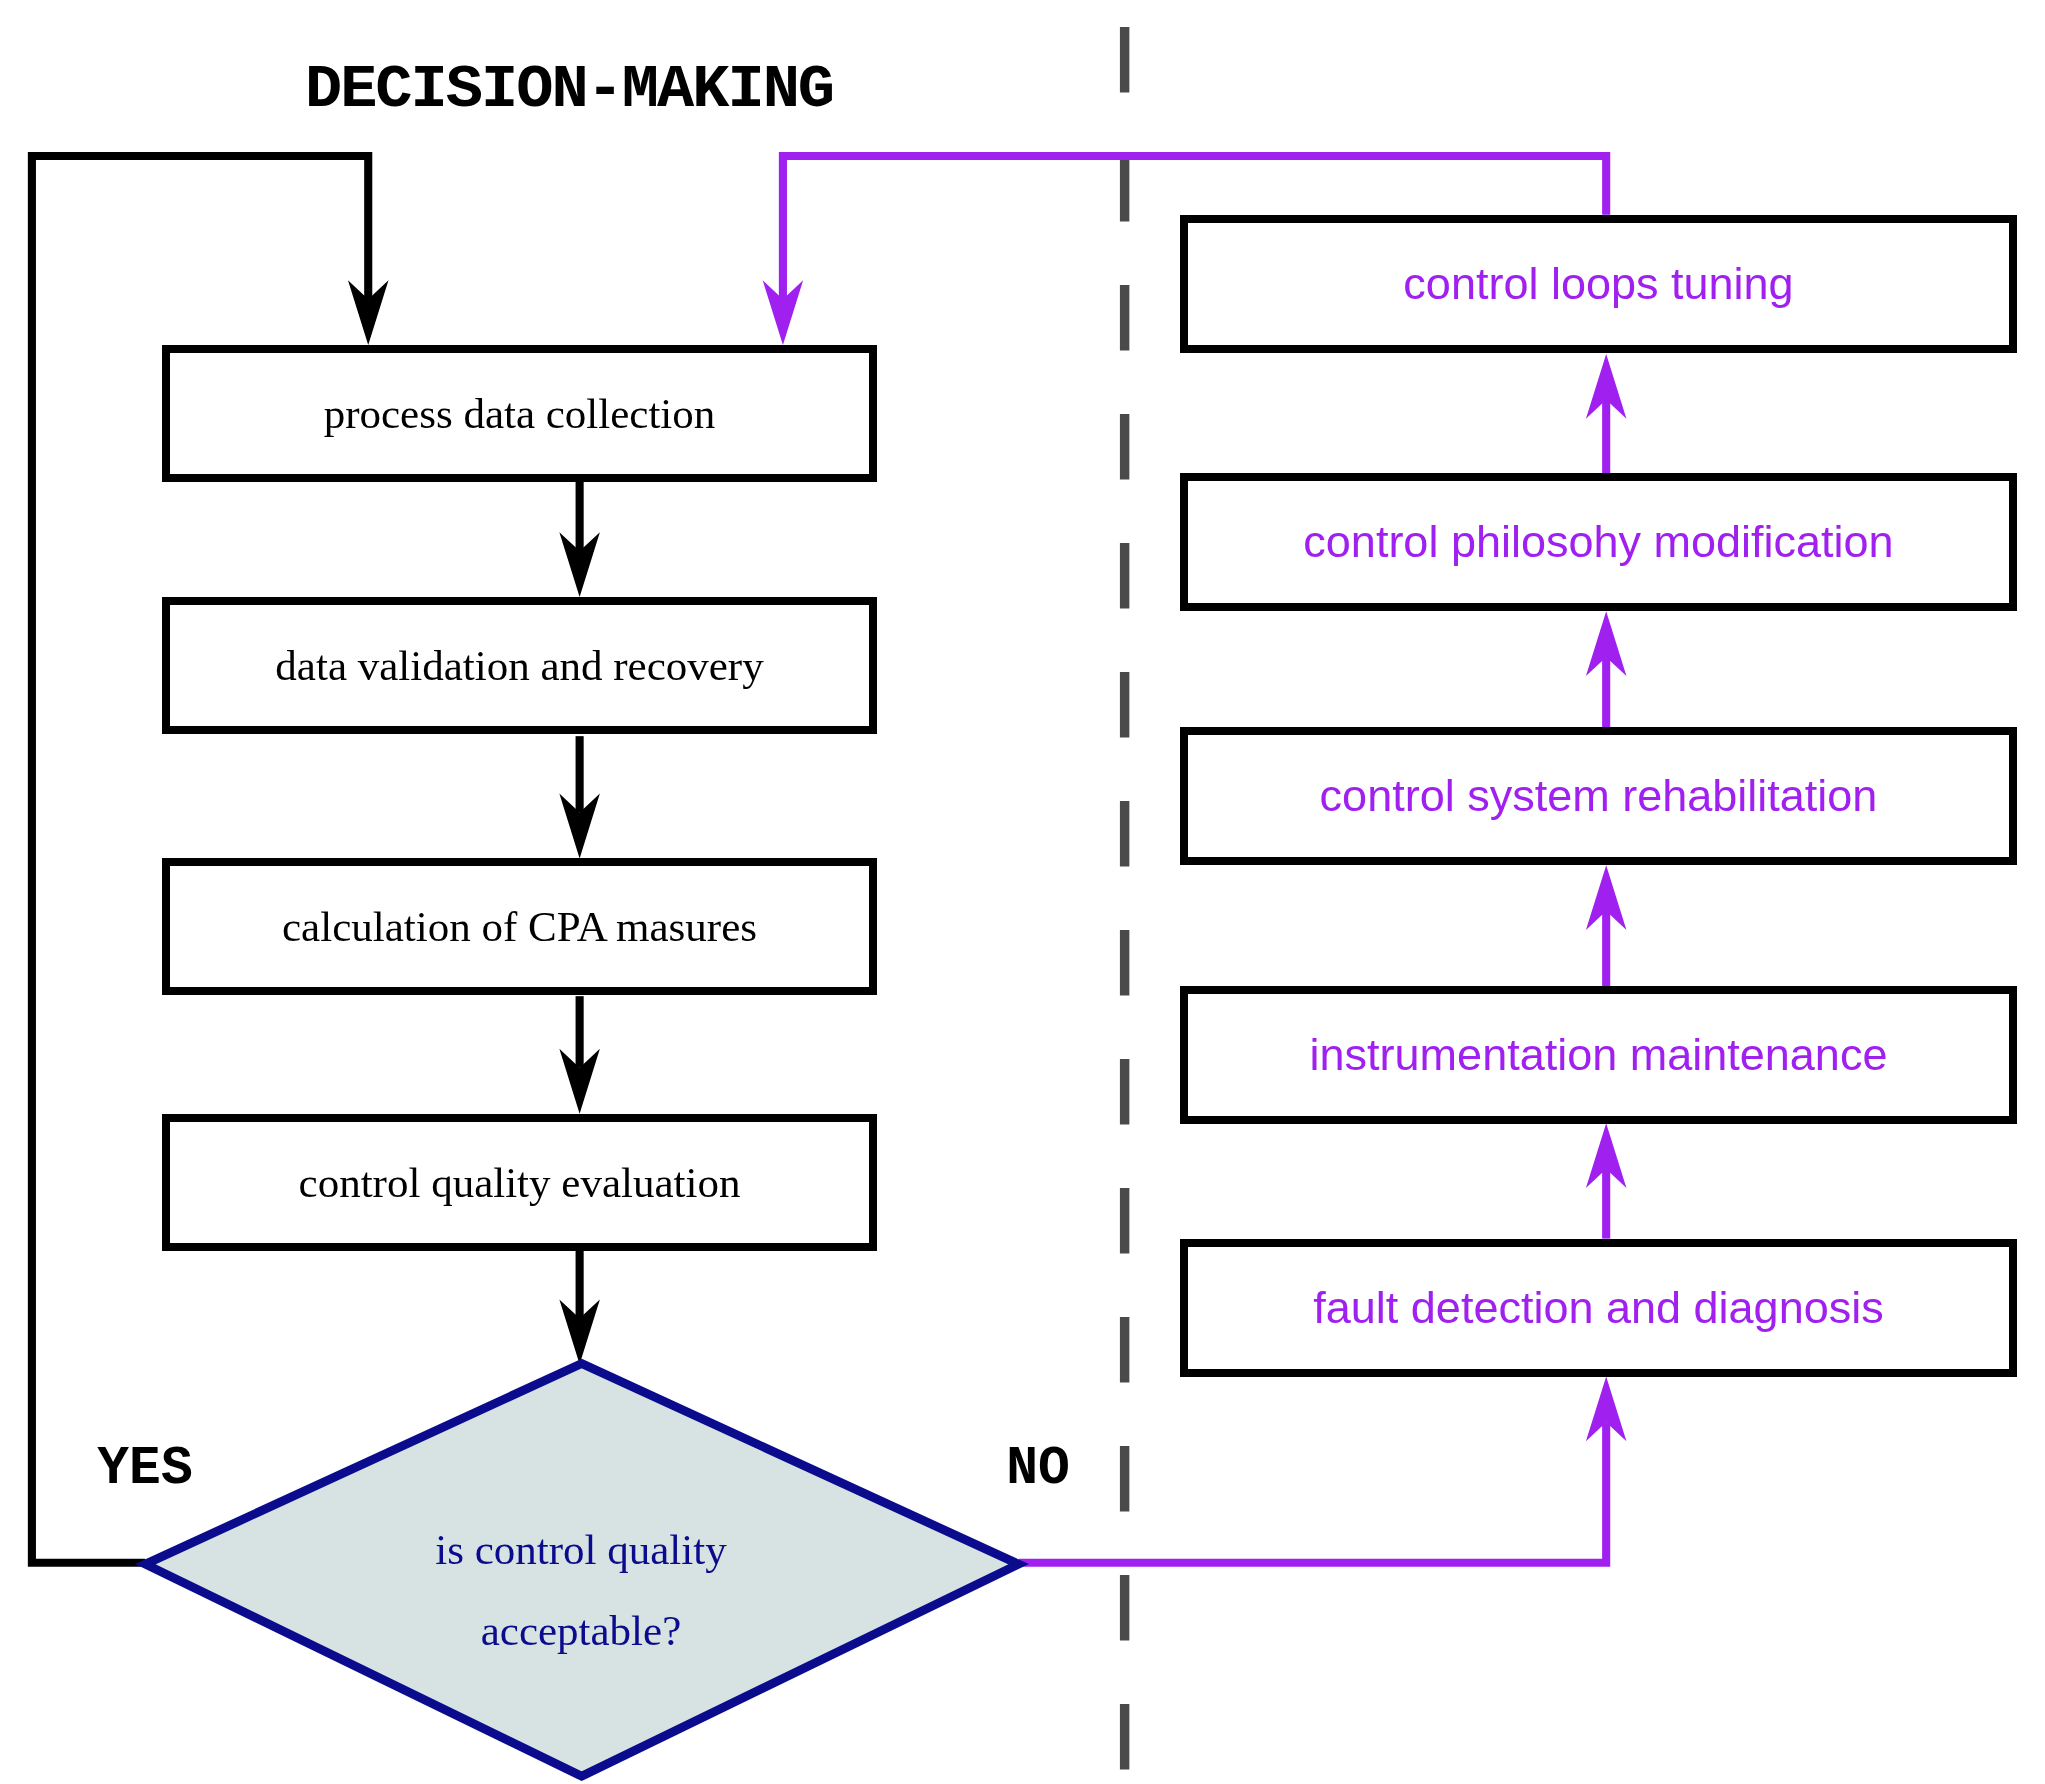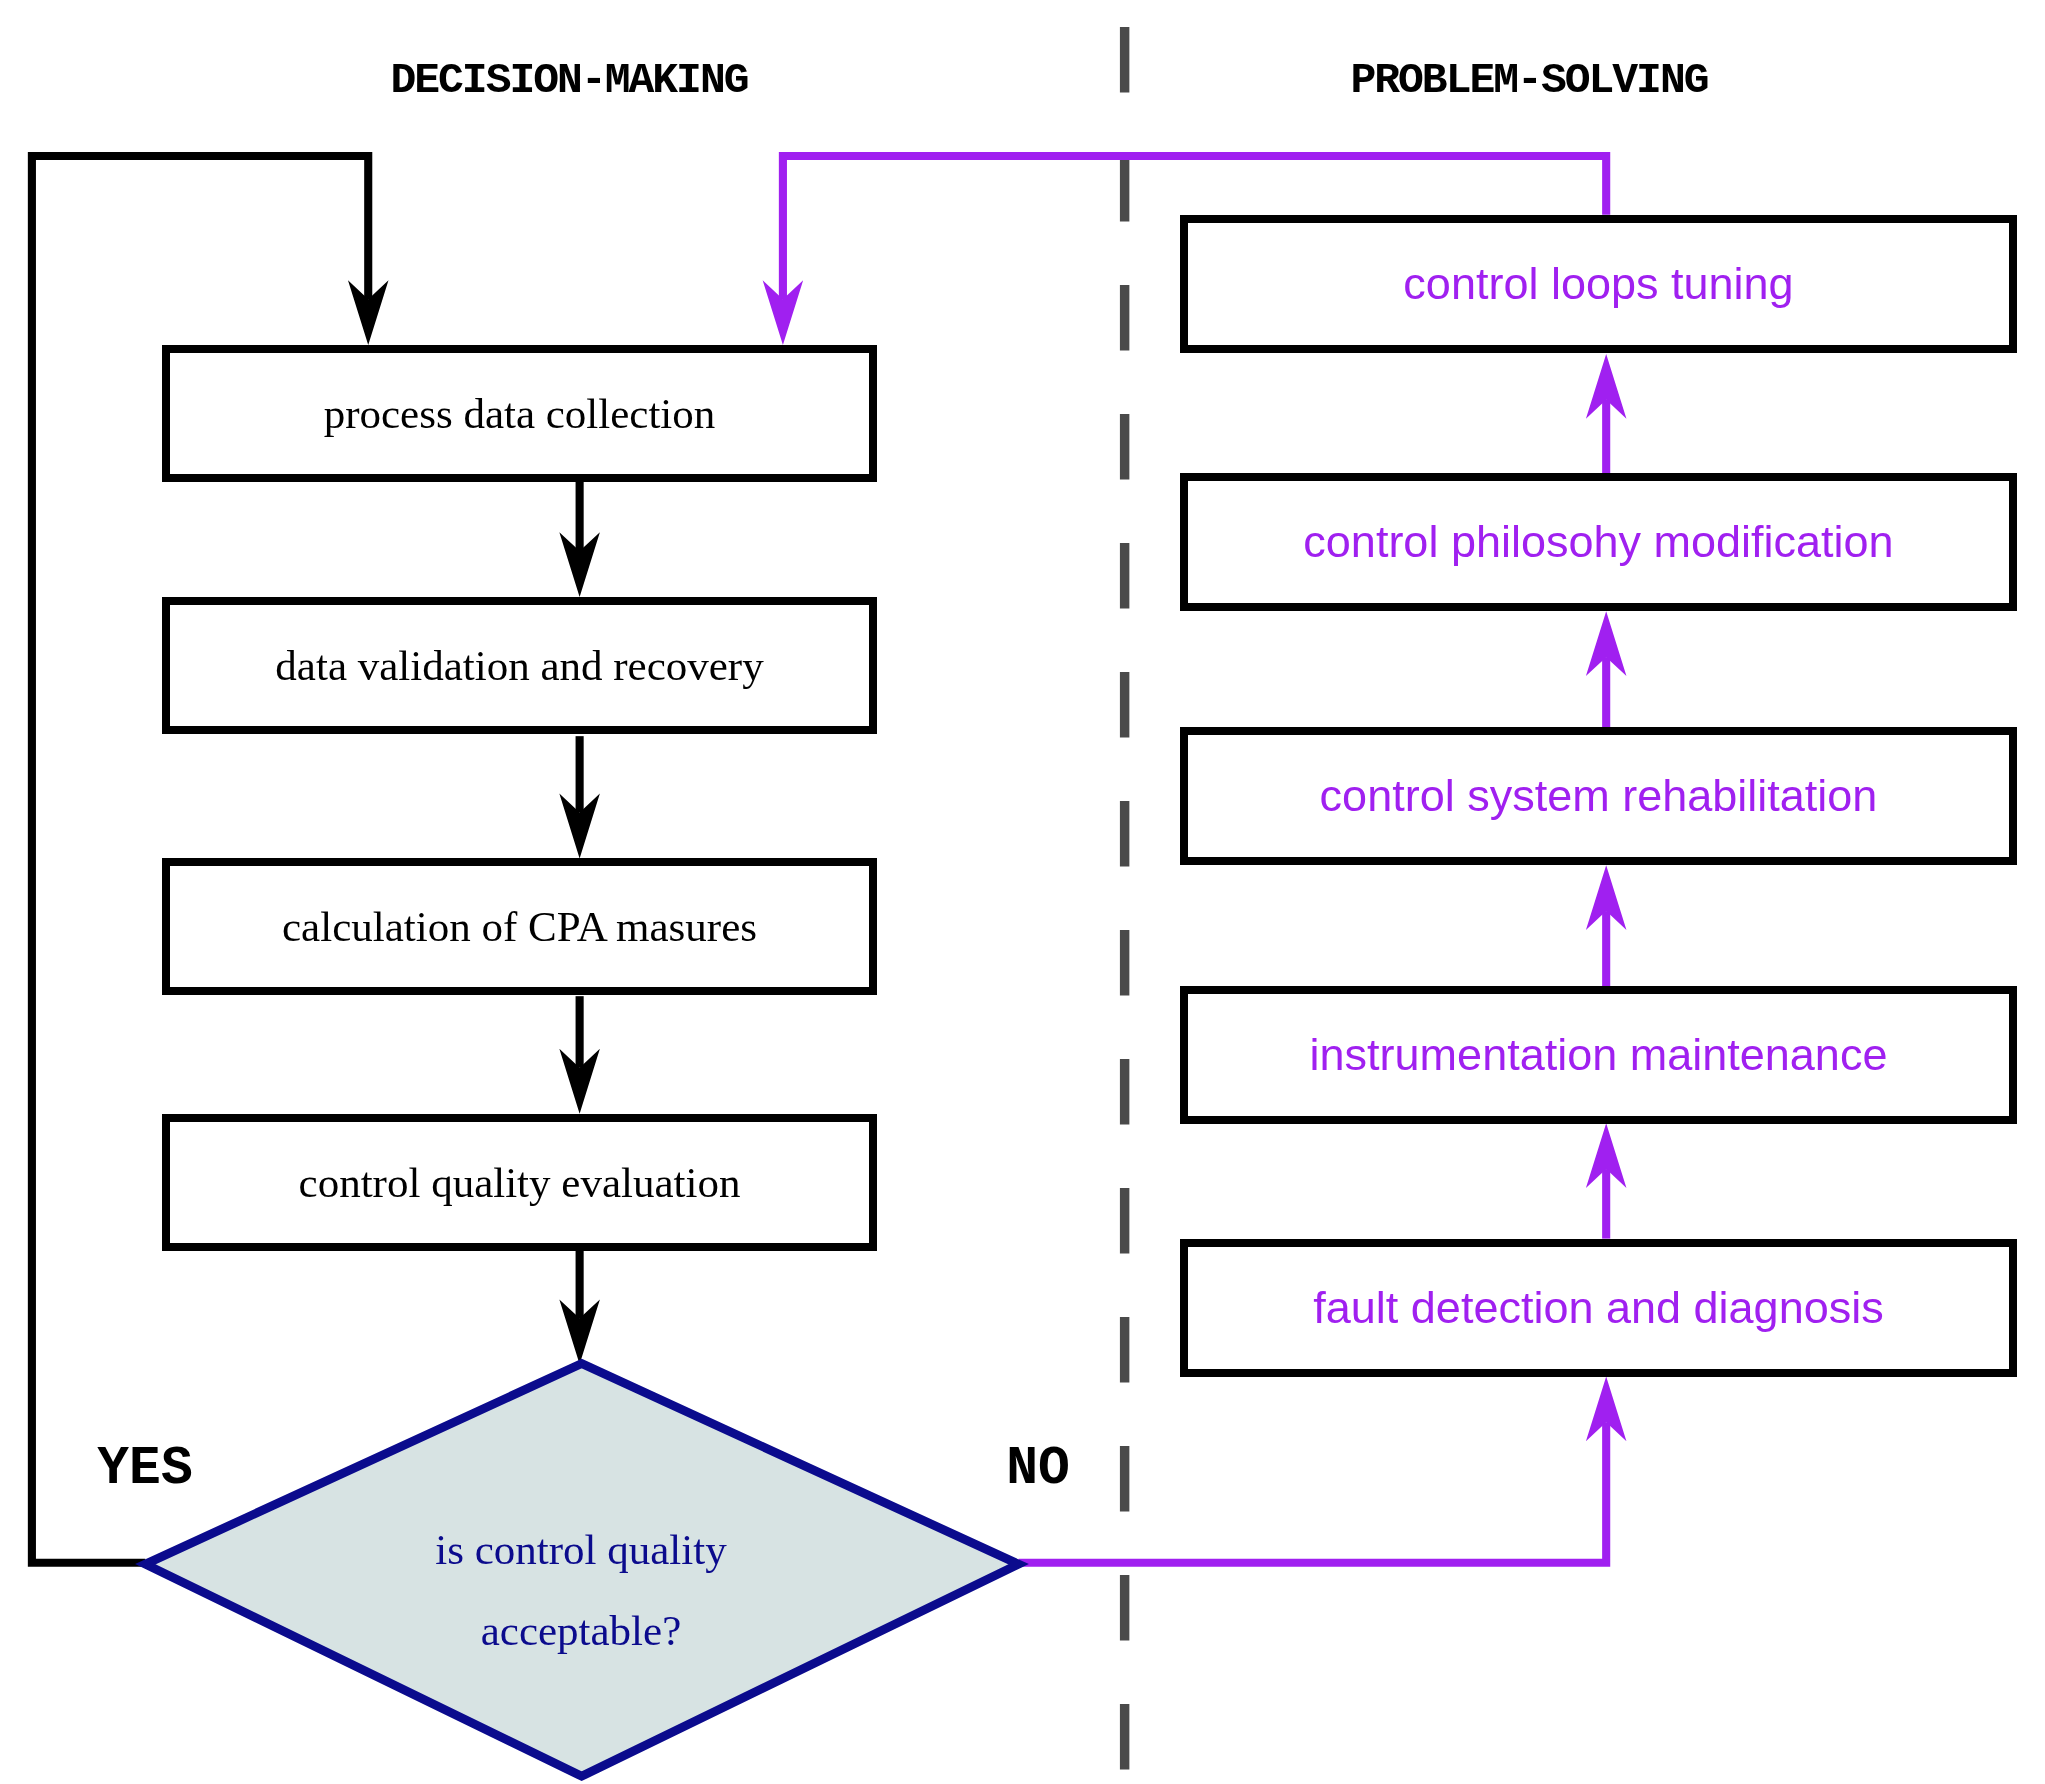--- a/index.html
+++ b/index.html
@@ -11,21 +11,21 @@
     overflow:hidden;
     font-family:"Liberation Sans", sans-serif;
   }
   .flow-svg{position:absolute;left:0;top:0;width:2046px;height:1785px;}
   .col-title{
     position:absolute;
     top:59px;
     transform:translateX(-50%);
     font-family:"Liberation Mono", monospace;
     font-weight:bold;
-    font-size:43px;
+    font-size:62px;
     letter-spacing:-2px;
     color:#000000;
     white-space:nowrap;
     line-height:1;
   }
   .title-left{left:569px;}
   .title-right{left:1529px;}
   .flow-box{
     position:absolute;
     box-sizing:border-box;
@@ -124,21 +124,20 @@
     <line x1="2378" y1="1077" x2="2378" y2="973" stroke-width="12" stroke="#A020F0"></line>
     <polygon points="2378,905 2348,1001 2378,973 2408,1001" fill="#A020F0"></polygon>
 
     <line x1="2378" y1="701" x2="2378" y2="592" stroke-width="12" stroke="#A020F0"></line>
     <polygon points="2378,524 2348,620 2378,592 2408,620" fill="#A020F0"></polygon>
 
     <polygon points="861,2019 1508,2316 861,2630 215,2316" stroke-width="13" fill="#D7E3E3" stroke="#0B0B8D"></polygon>
   </svg>
 
   <div class="col-title title-left">DECISION-MAKING</div>
-  <div class="col-title title-right">PROBLEM-SOLVING</div>
 
   <div class="flow-box dm-box dm-1">
     <span>process data collection</span>
   </div>
   <div class="flow-box dm-box dm-2">
     <span>data validation and recovery</span>
   </div>
   <div class="flow-box dm-box dm-3">
     <span>calculation of CPA masures</span>
   </div>

